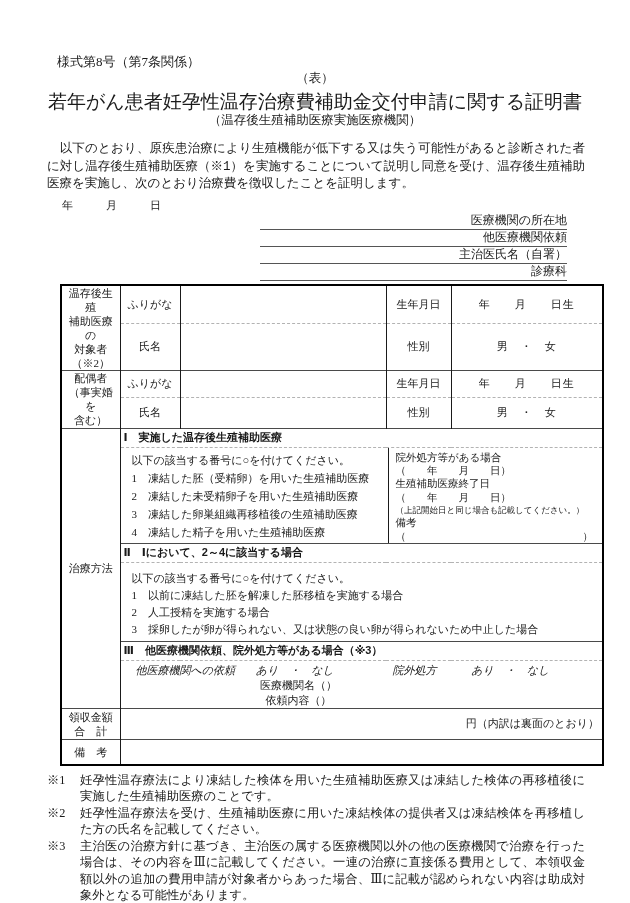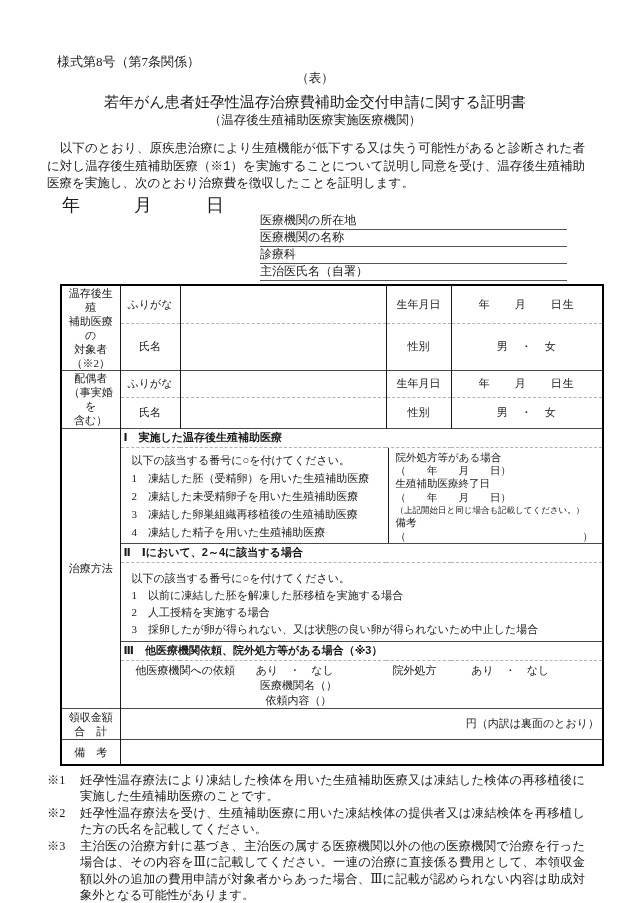--- a/index.html
+++ b/index.html
@@ -3,25 +3,25 @@
 <meta charset="utf-8">
 <style>
   html,body { margin:0; padding:0; background:#ffffff; }
   .page {
     position:relative; width:630px; height:903px; margin:0 auto;
     background:#ffffff; color:#1a1a1a; overflow:hidden; box-sizing:border-box;
     font-family:"Liberation Serif","DejaVu Serif",serif;
   }
   .form-number { padding-top:54px; margin-left:57px; font-size:13px; line-height:16px; }
   .omote { text-align:center; font-size:12.5px; line-height:15px; margin-top:1px; }
-  .doc-title { text-align:center; font-size:15px; line-height:16px; margin-top:8px; }
+  .doc-title { text-align:center; font-size:19px; line-height:16px; margin-top:8px; }
   .doc-subtitle { text-align:center; font-size:12.5px; line-height:15px; margin-top:3px;font-family:Liberation Serif, serif; }
   .intro { margin:13px 45px 0 47px; font-size:12.5px; line-height:17.5px; text-align:justify;font-family:Liberation Mono, monospace; }
-  .date-line { margin:3px 16px 0 62px; font-size:18px; line-height:16px; }
-  .sig-block { width:307px; margin:0 63px 0 auto; }
+  .date-line { margin:3px 16px 0 62px; font-size:11px; line-height:16px; }
+  .sig-block { width:307px; margin:0 63px 0 auto;text-align:right; }
   .sig-row { border-bottom:1px solid #555; height:16px; font-size:12px; line-height:15px; white-space:nowrap; }
 
   table.main-table { border-collapse:collapse; table-layout:fixed; width:542px; margin:3px 0 0 60px; border:2.5px solid #000; }
   table.main-table td { border-left:1px solid #1a1a1a; font-size:11px; padding:0 3px; vertical-align:middle; }
   table.main-table td:first-child { border-left:none; }
   td.cat { border-right:1px solid #1a1a1a; text-align:center; padding:2px 1px; font-size:10.5px; line-height:14px; }
   tr.minor > td { border-top:1px dashed #b3b3b3; }
   tr.major > td { border-top:1px solid #4a4a4a; }
   tr.rh26 > td { height:26px; } tr.rh32 > td { height:32px; } tr.rh30 > td { height:30px; }
   tr.rh18 > td { height:18px; } tr.rh92 > td { height:92px; } tr.rh78 > td { height:78px; }
@@ -32,21 +32,21 @@
   td.sec-body { padding:0; vertical-align:top; }
   .sec1-wrap { display:flex; height:100%; }
   .sec1-left { width:254px; flex:none; padding:3px 2px 0 8px; line-height:18px; font-size:11px; }
   .sec1-right { flex:1; border-left:1px solid #1a1a1a; padding:3px 6px 0 7px; line-height:13.4px; font-size:10.5px; }
   .sec1-right .small-note { font-size:8.5px; line-height:12px; }
   .paren-flex { display:flex; justify-content:space-between; }
   .sec2-inner { padding:3px 2px 0 8px; font-size:11px; }
   .sec2-inner .instr { line-height:18px; }
   .sec2-inner .item { line-height:17px; }
   .sec3-inner { padding:2px 2px 0 12px; font-size:11px; line-height:15px; }
-  .sec3-line1 span { display:inline-block; }
+  .sec3-line1 span { display:inline-block;font-style:italic; }
   .gap18 { margin-left:18px; } .gap56 { margin-left:56px; } .gap32 { margin-left:32px; }
   .paren-line { display:flex; justify-content:center; width:326px; }
   td.amount-cell { text-align:right; padding-right:7px; font-size:11.5px; }
   td.blank-cell { }
   .footnotes { margin:6px 45px 0 47px; font-size:12.3px; line-height:16.5px; }
   .footnote { display:flex; }
   .fn-marker { flex:0 0 33px; }
   .fn-text { flex:1; text-align:justify; }
 </style>
 </head>
@@ -58,23 +58,23 @@
   <div class="omote">（表）</div>
   <div class="doc-title">若年がん患者妊孕性温存治療費補助金交付申請に関する証明書</div>
   <div class="doc-subtitle">（温存後生殖補助医療実施医療機関）</div>
 
   <p class="intro">　以下のとおり、原疾患治療により生殖機能が低下する又は失う可能性があると診断された者に対し温存後生殖補助医療（※1）を実施することについて説明し同意を受け、温存後生殖補助医療を実施し、次のとおり治療費を徴収したことを証明します。</p>
 
   <div class="date-line">年　　　月　　　日</div>
 
   <div class="sig-block">
     <div class="sig-row"><span>医療機関の所在地</span></div>
-    <div class="sig-row"><span>医療機関の名称</span></div>
+    <div class="sig-row"><span>他医療機関依頼</span></div>
+    <div class="sig-row"><span>主治医氏名（自署）</span></div>
     <div class="sig-row"><span>診療科</span></div>
-    <div class="sig-row"><span>主治医氏名（自署）</span></div>
   </div>
 
   <table class="main-table">
     <colgroup>
       <col style="width:59px">
         <col style="width:60px">
         <col style="width:206px">
         <col style="width:65px">
         <col style="width:152px">
     </colgroup>

